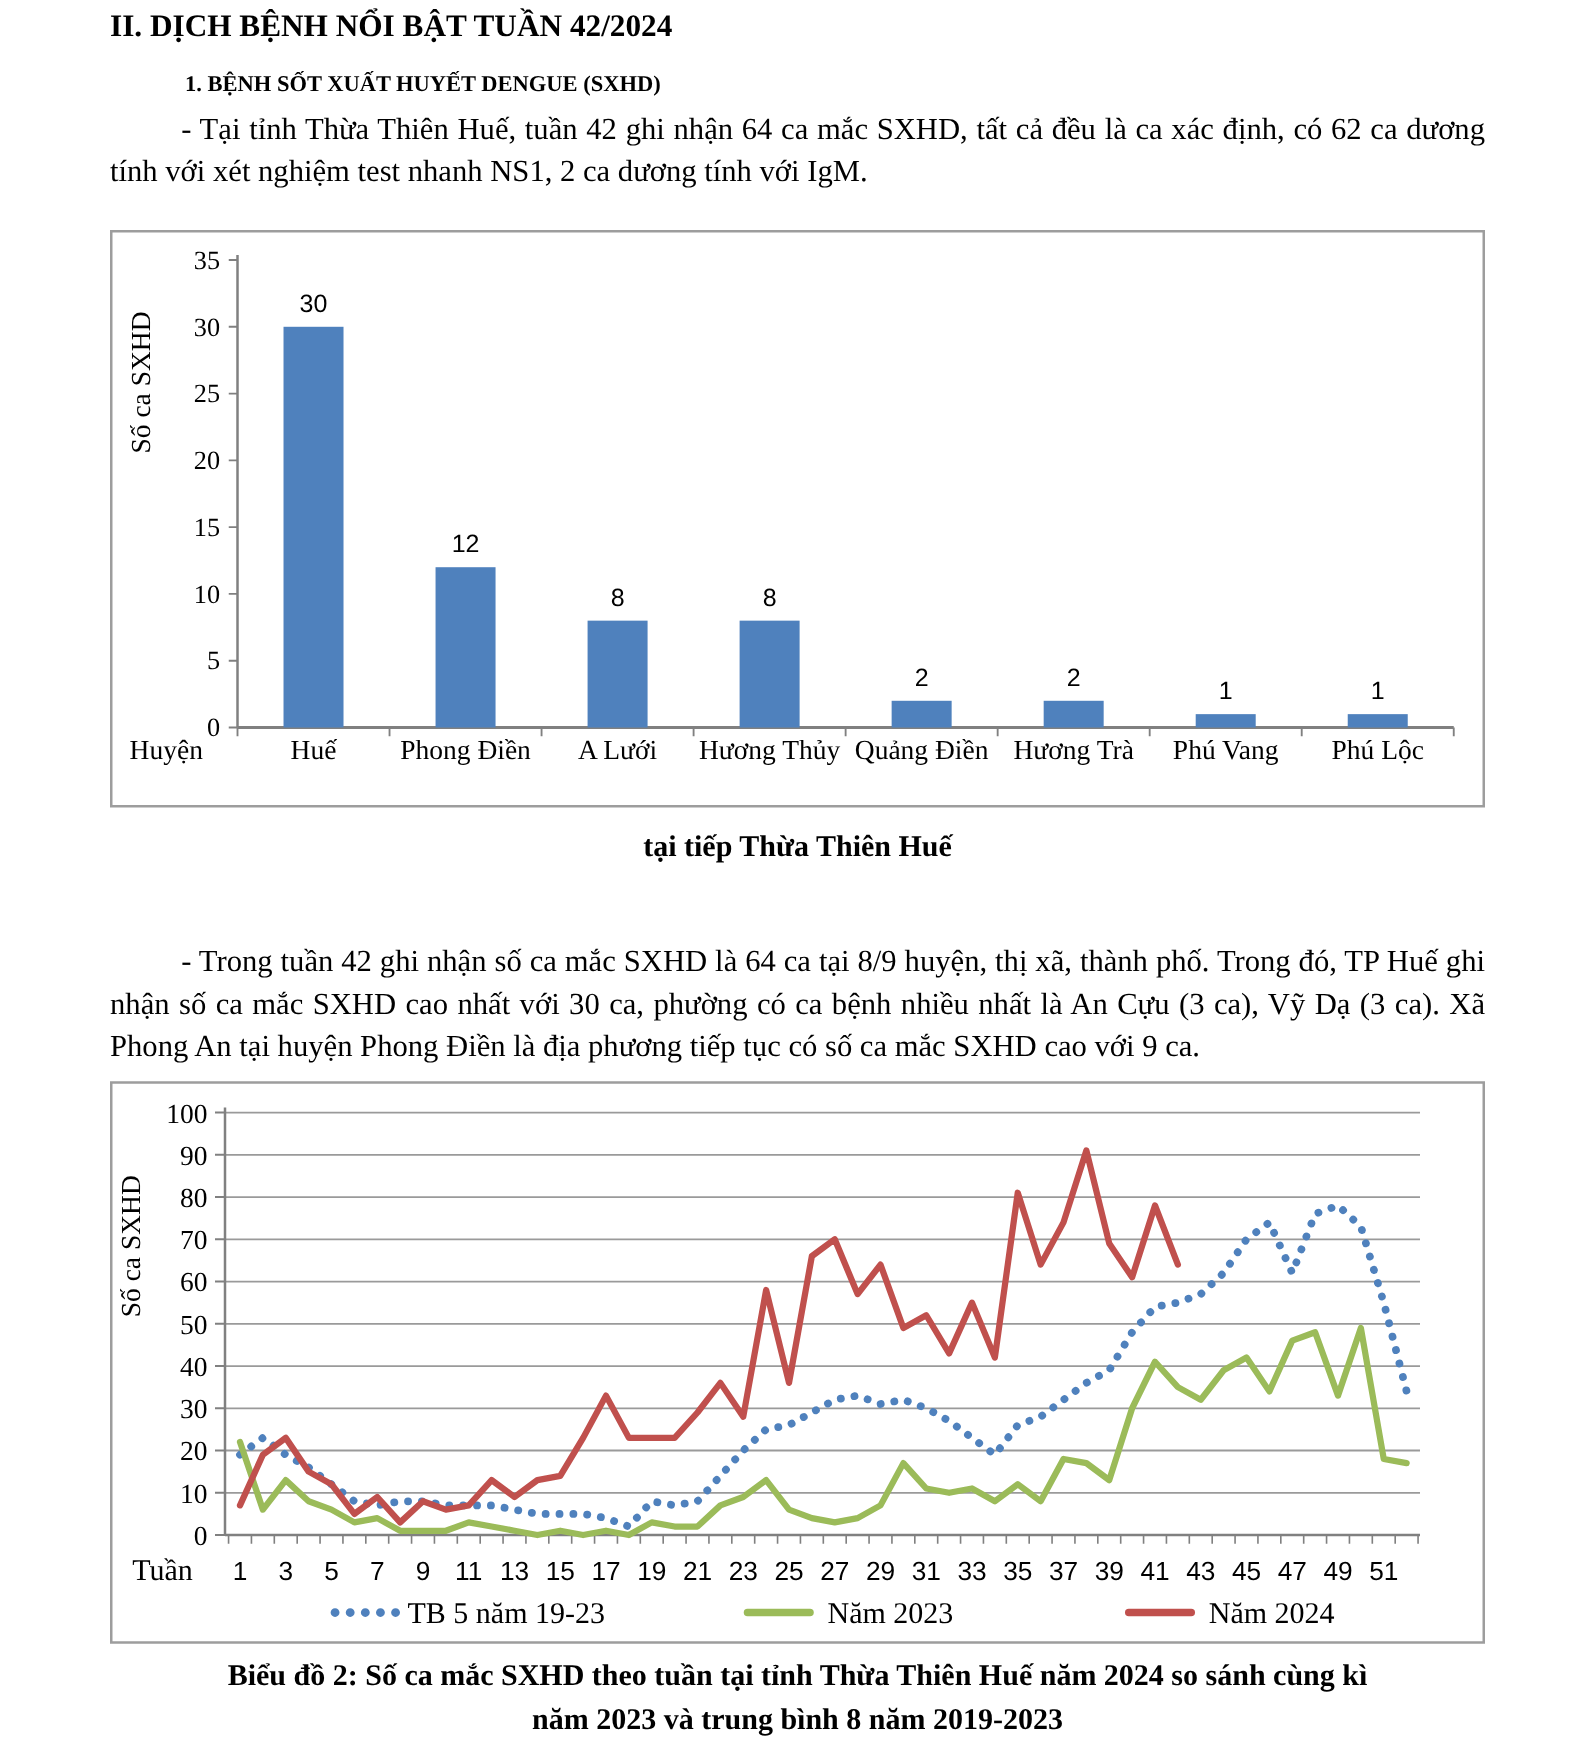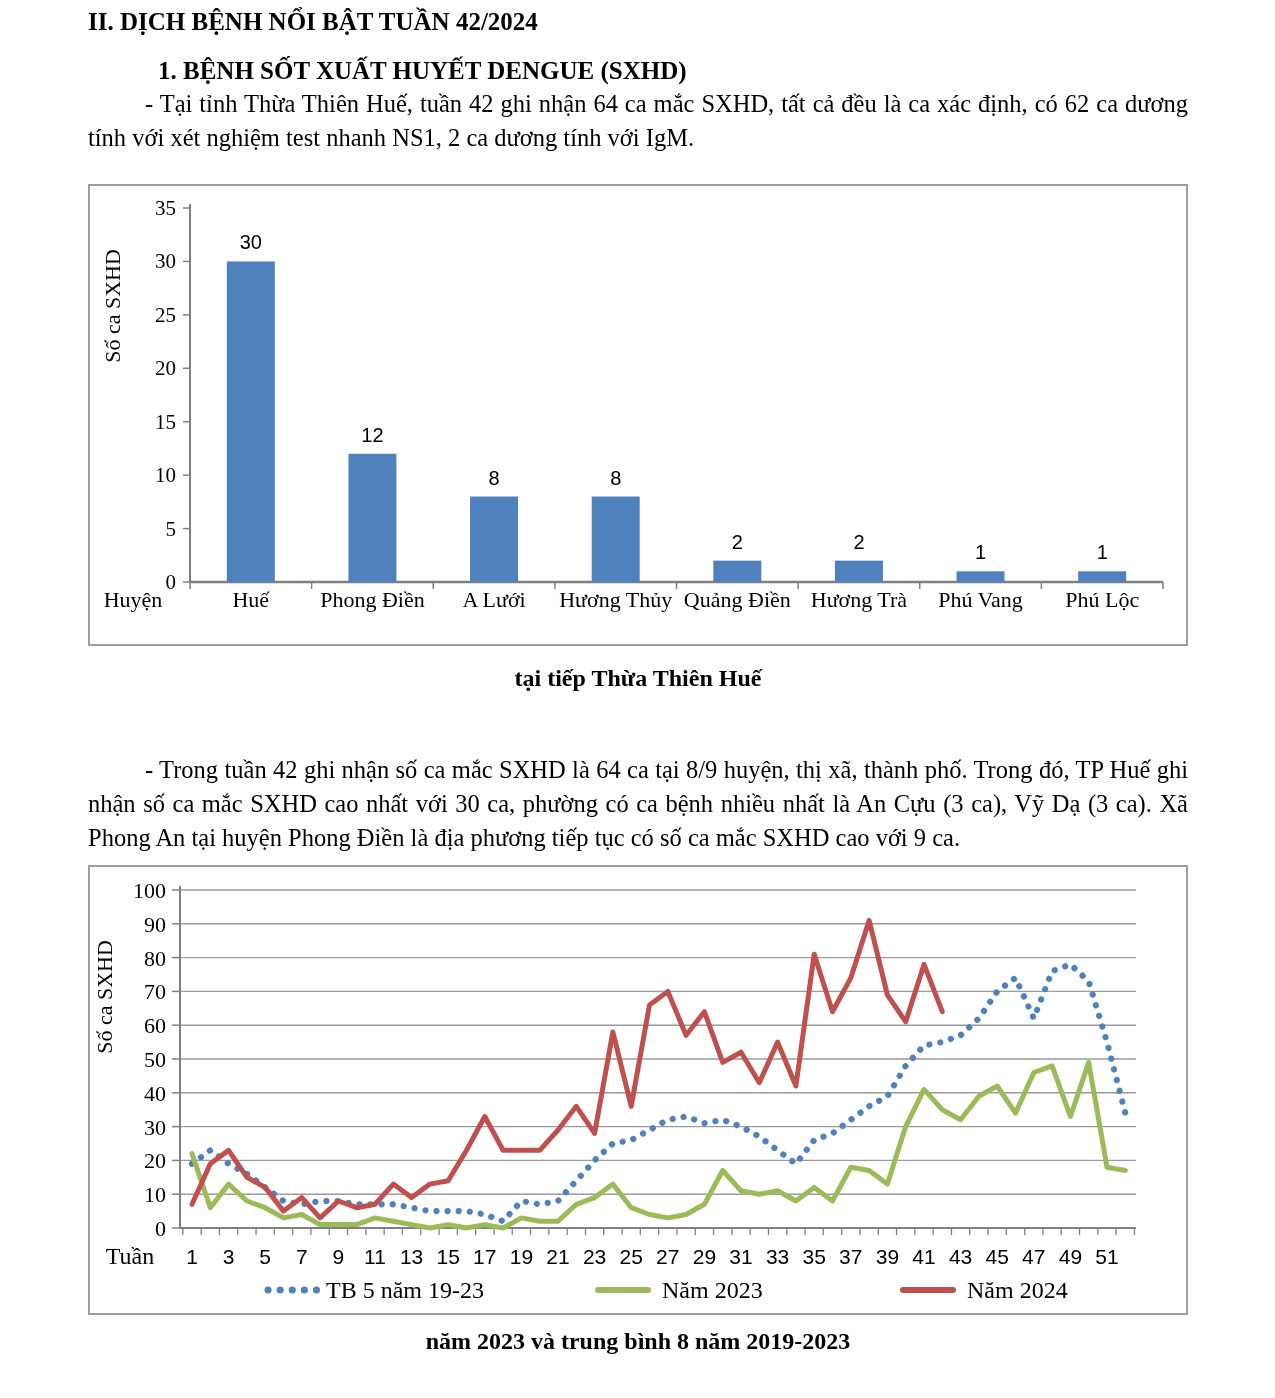--- a/index.html
+++ b/index.html
@@ -1,21 +1,21 @@
 <!DOCTYPE html>
 <html><head>
 <meta charset="utf-8">
 <style>
   html,body{margin:0;padding:0;background:#ffffff;}
   #page{
     position:relative;width:1275px;height:1398px;background:#fff;overflow:hidden;
     font-family:"Liberation Serif","DejaVu Serif",serif;color:#000;
   }
   .h1{position:absolute;left:88px;top:8px;width:1100px;font-size:25px;font-weight:bold;}
-  .h2{position:absolute;left:158px;top:57px;width:1040px;font-size:25px;font-weight:bold;}
+  .h2{position:absolute;left:148px;top:57px;width:1040px;font-size:18px;font-weight:bold;}
   .para{
     position:absolute;left:88px;width:1100px;font-size:24.5px;line-height:34px;
     text-align:justify;text-indent:57px;
   }
   #para1{top:87px;}
   #para2{top:753px;font-family:Liberation Serif, serif;}
   .chartbox{
     position:absolute;left:88px;width:1100px;background:#fff;
     border:2px solid #9d9d9d;box-sizing:border-box;
   }
@@ -234,16 +234,17 @@
           <text x="572" y="431" font-size="24" fill="#000" text-anchor="start">Năm 2023</text>
         </g>
         <g>
           <line x1="813" y1="423" x2="863" y2="423" stroke="#C0504D" stroke-width="6" stroke-linecap="round"></line>
           <text x="877" y="431" font-size="24" fill="#000" text-anchor="start">Năm 2024</text>
         </g>
       </svg>
     </div>
 
   <div class="caption" id="caption2">
+    <div>Biểu đồ 2: Số ca mắc SXHD theo tuần tại tỉnh Thừa Thiên Huế năm 2024 so sánh cùng kì</div>
     <div>năm 2023 và trung bình 8 năm 2019-2023</div>
   </div>
 
 </div>
 
 </body></html>

